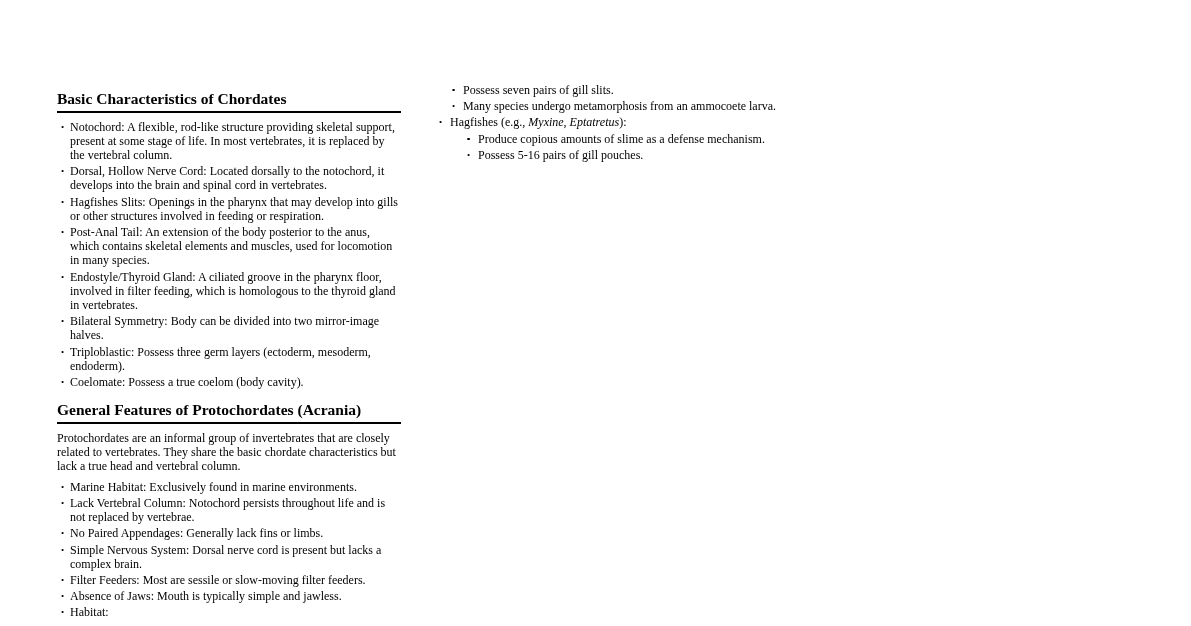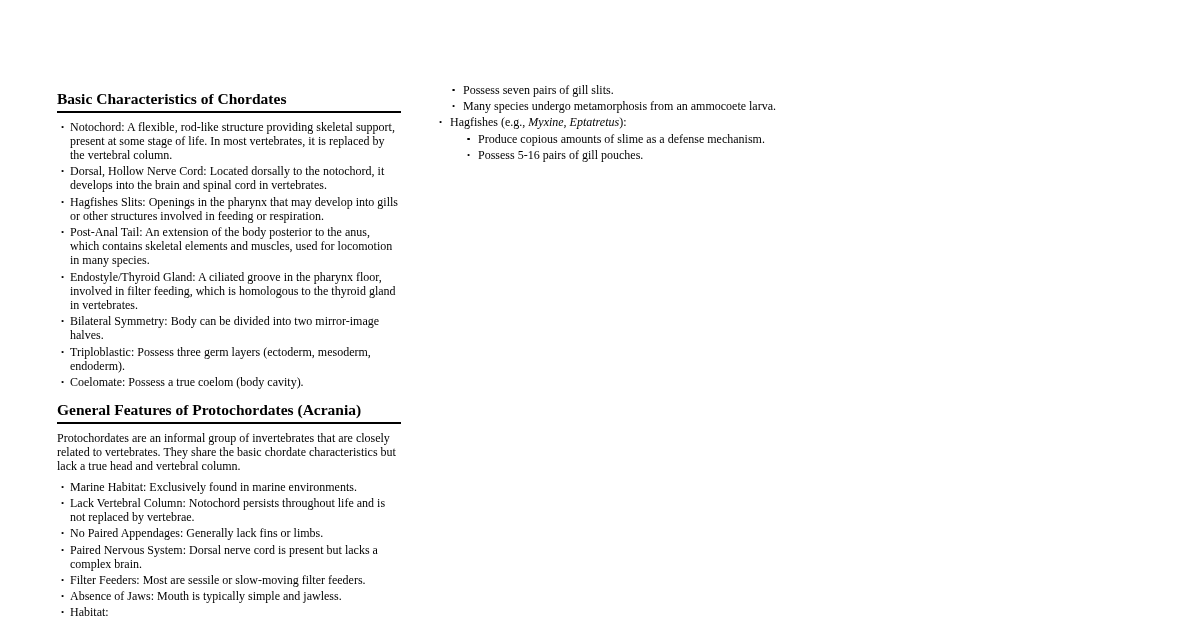--- a/index.html
+++ b/index.html
@@ -126,21 +126,21 @@
       <span class="term">Lack Vertebral Column:</span>
       <span>Notochord persists throughout life and is not replaced by vertebrae.</span>
     </li>
     <li>
       <span class="blt">•</span>
       <span class="term">No Paired Appendages:</span>
       <span>Generally lack fins or limbs.</span>
     </li>
     <li>
       <span class="blt">•</span>
-      <span class="term">Paired Nervous System:</span>
+      <span class="term">Simple Nervous System:</span>
       <span>Dorsal nerve cord is present but lacks a complex brain.</span>
     </li>
     <li>
       <span class="blt">•</span>
       <span class="term">Filter Feeders:</span>
       <span>Most are sessile or slow-moving filter feeders.</span>
     </li>
     <li>
       <span class="blt">•</span>
       <span class="term">Absence of Jaws:</span>

